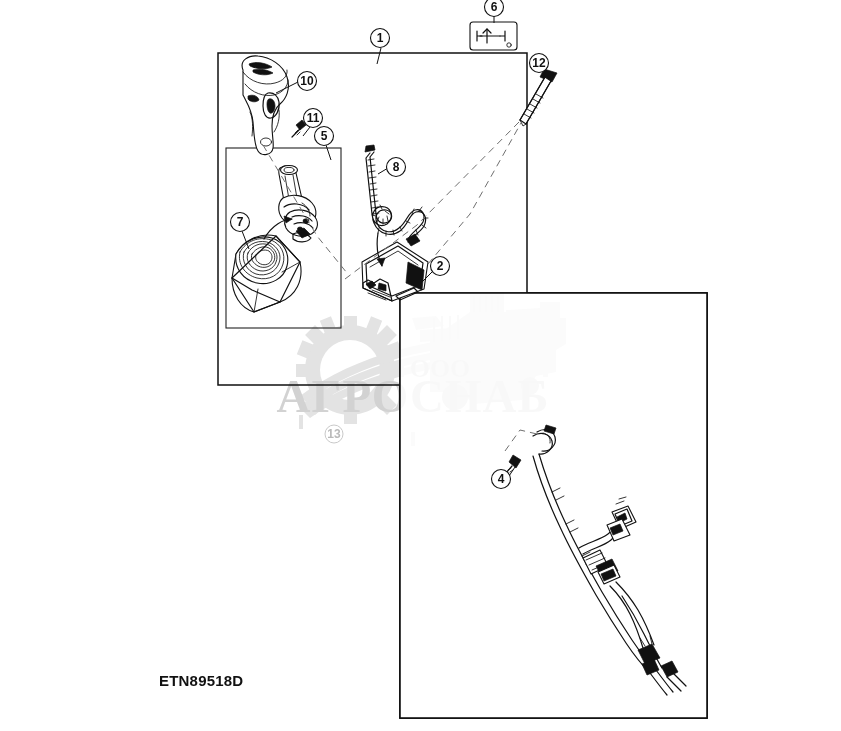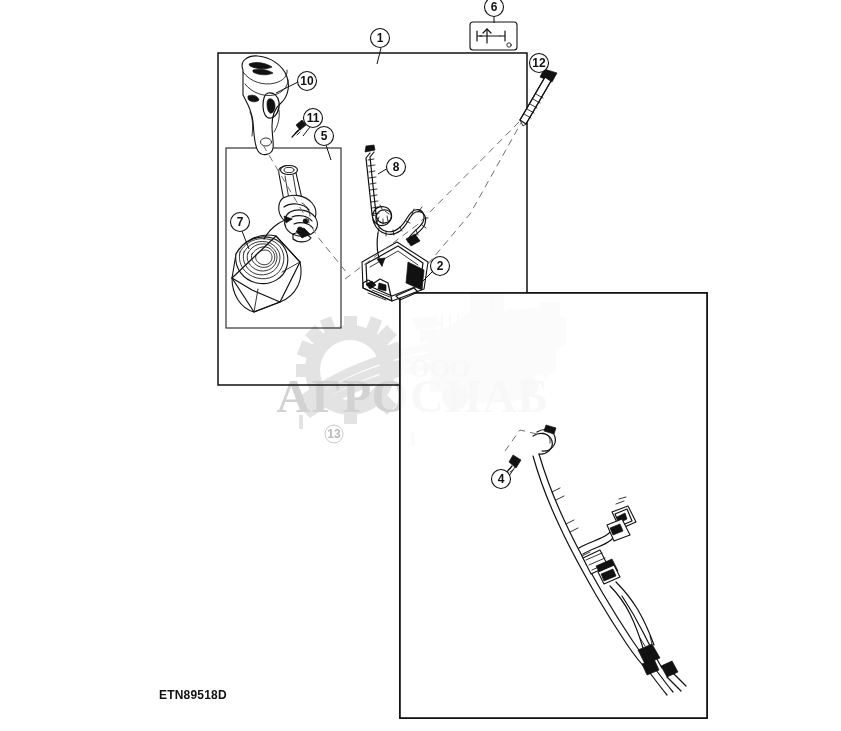--- a/index.html
+++ b/index.html
@@ -1,21 +1,21 @@
 <!DOCTYPE html>
 <html><head>
 <meta charset="utf-8">
 <style>
   html,body{margin:0;padding:0;background:#ffffff;}
   body{width:841px;height:731px;position:relative;overflow:hidden;
        font-family:"Liberation Sans",sans-serif;color:#1a1a1a;}
   #stage{position:absolute;left:0;top:0;width:841px;height:731px;}
   svg.layer{position:absolute;left:0;top:0;width:841px;height:731px;}
   #watermark{position:absolute;left:0;top:0;width:841px;height:731px;pointer-events:none;}
-  #partno{position:absolute;left:159px;top:688px;font-size:12px;font-weight:bold;
+  #partno{position:absolute;left:159px;top:672px;font-size:15px;font-weight:bold;
           letter-spacing:.2px;color:#111;white-space:nowrap;}
   .callout-txt{font-family:"Liberation Sans",sans-serif;font-weight:bold;font-size:12px;
                fill:#111;text-anchor:middle;dominant-baseline:central;}
   .callout-txt.faint{fill:#b9b9b9;}
   .cbub{fill:#ffffff;stroke:#111;stroke-width:1.1;}
   .cbub.faint{fill:none;stroke:#c9c9c9;stroke-width:1;}
   .frame{fill:none;stroke:#111;stroke-width:1.5;}
   .frame-thin{fill:none;stroke:#222;stroke-width:1.1;}
   .lead{stroke:#111;stroke-width:1;fill:none;}
   .dash{stroke:#6f6f6f;stroke-width:1;fill:none;stroke-dasharray:7 5;}

